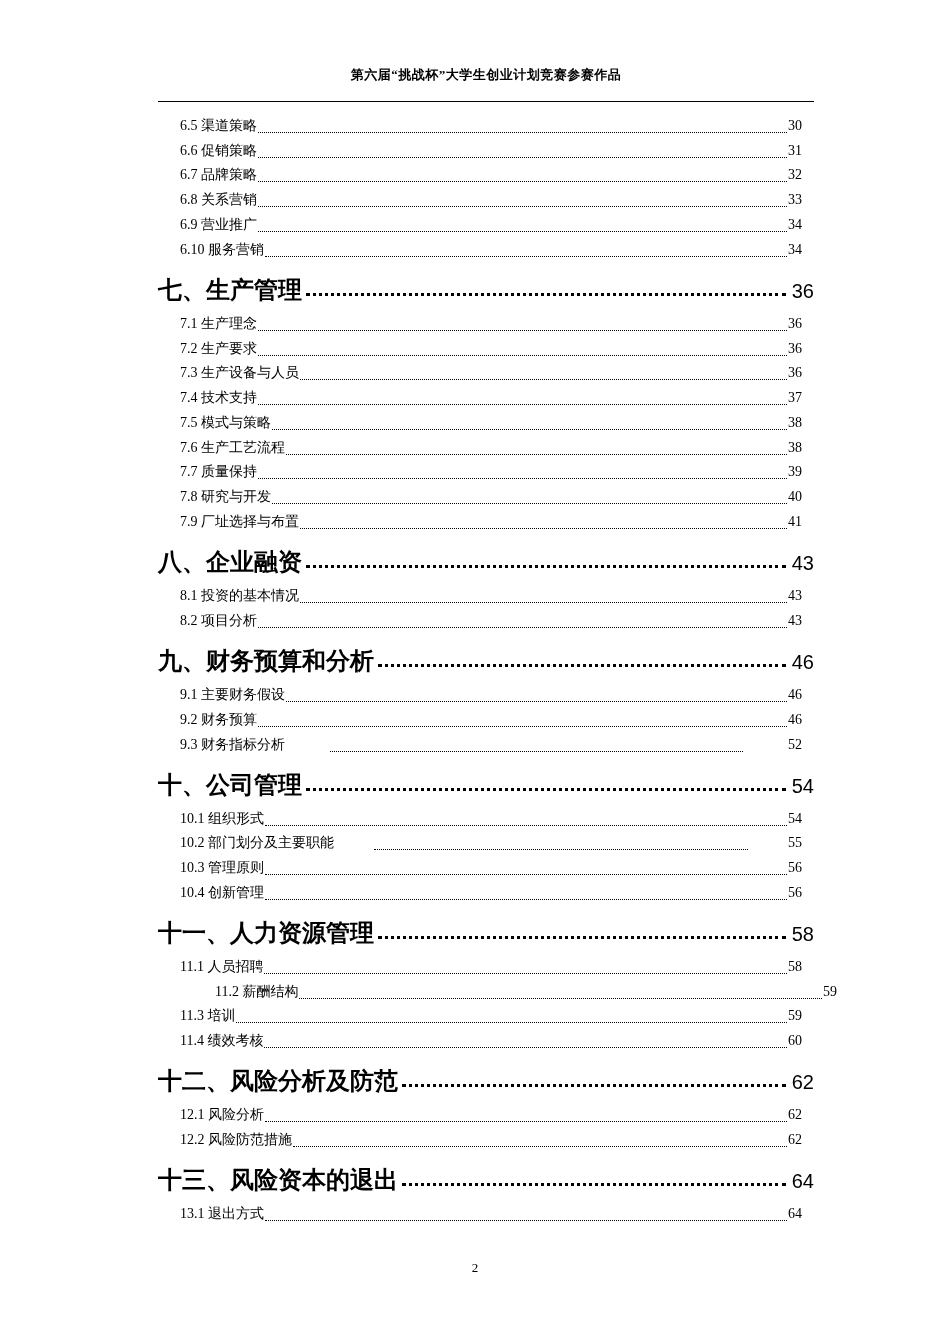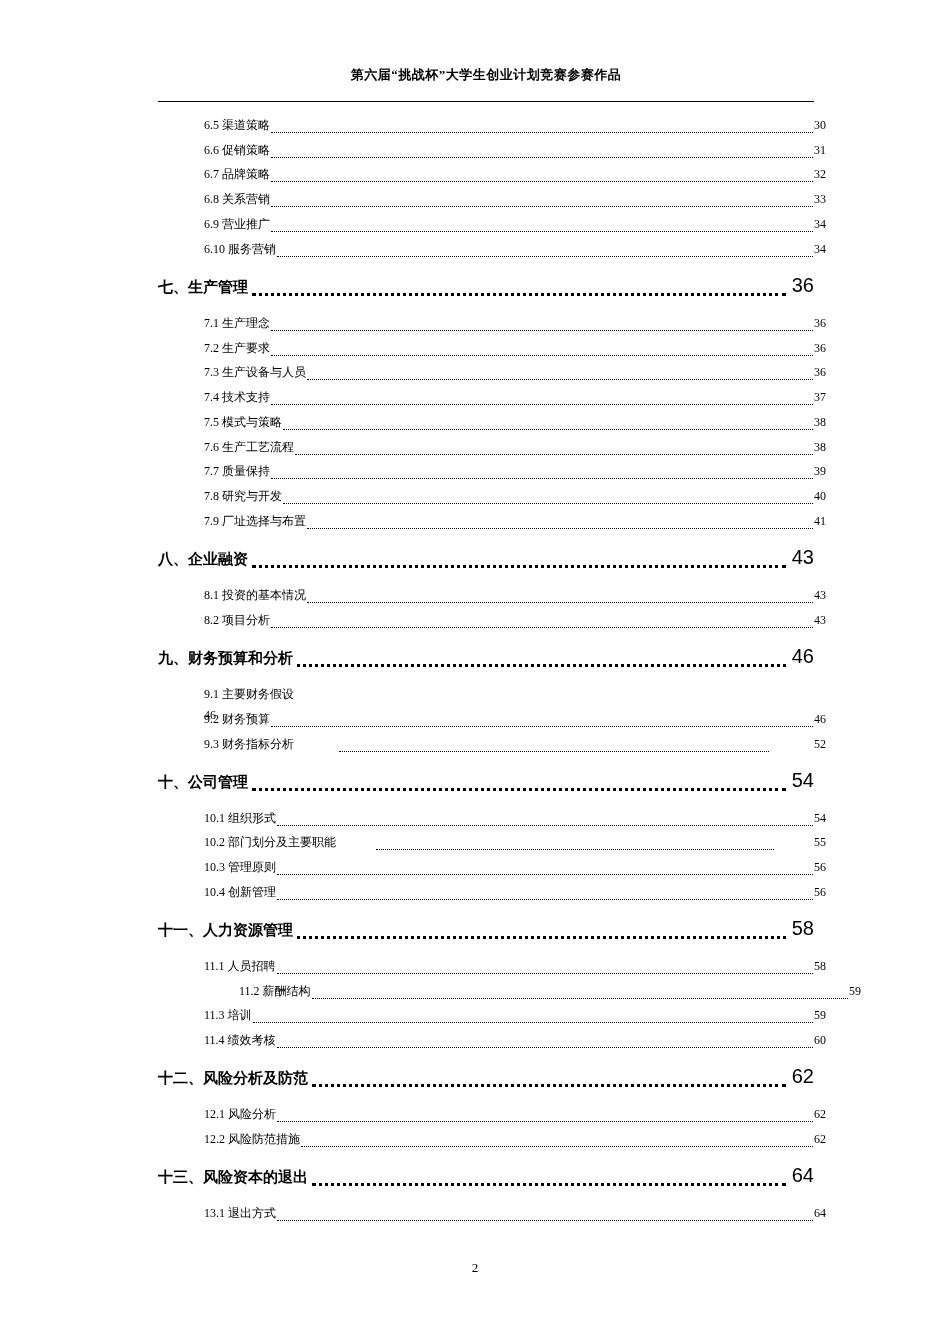--- a/index.html
+++ b/index.html
@@ -41,36 +41,36 @@
     }
     .row {
       position: absolute;
       left: 0;
       width: 656px;
       display: flex;
       align-items: baseline;
       white-space: nowrap;
     }
     .row.sub {
-      left: 46px;
+      left: 22px;
       width: 622px;
-      font-size: 12px;
+      font-size: 14px;
       height: 20px;
     }
     .row.chap {
       font-size: 21px;
       height: 28px;
     }
     .row .label {
       flex: 0 0 auto;
     }
     .row.chap .label {
       font-family: "DejaVu Sans", "Liberation Sans", sans-serif;
       font-weight: bold;
-      font-size: 15px;
+      font-size: 24px;
     }
     .row .leader {
       flex: 1 1 auto;
       overflow: hidden;
       position: relative;
       margin: 0 1px;
     }
     .row.sub .leader {
       border-bottom: 1px dotted #000;
       height: 0;
@@ -201,21 +201,21 @@
     <div class="row sub" style="top: 612px;">
       <span class="label">8.2 项目分析</span>
       <span class="leader"></span>
       <span class="page">43</span>
     </div>
     <div class="row chap" style="top: 645px;">
       <span class="label">九、财务预算和分析</span>
       <span class="leader"></span>
       <span class="page">46</span>
     </div>
-    <div class="row sub" style="top: 686px; flex-direction: column;">
+    <div class="row sub" style="top: 686px;">
       <span class="label">9.1 主要财务假设</span>
       <span class="leader"></span>
       <span class="page">46</span>
     </div>
     <div class="row sub" style="top: 711px;">
       <span class="label">9.2 财务预算</span>
       <span class="leader"></span>
       <span class="page">46</span>
     </div>
     <div class="row sub" style="top: 736px; gap: 44px;">

